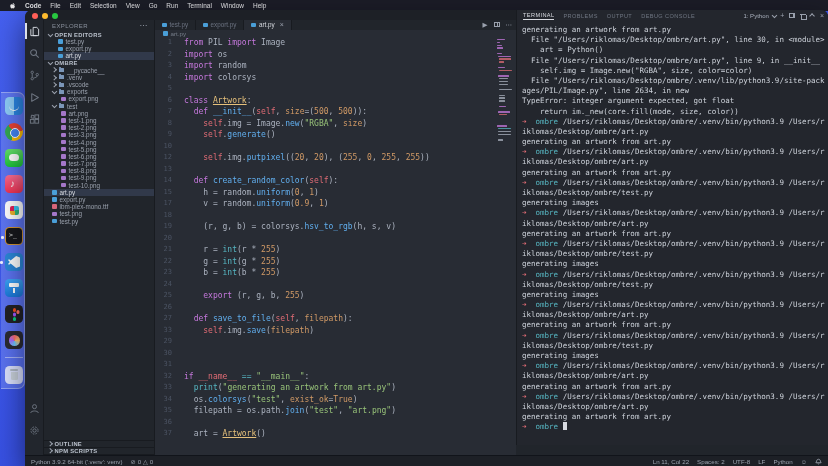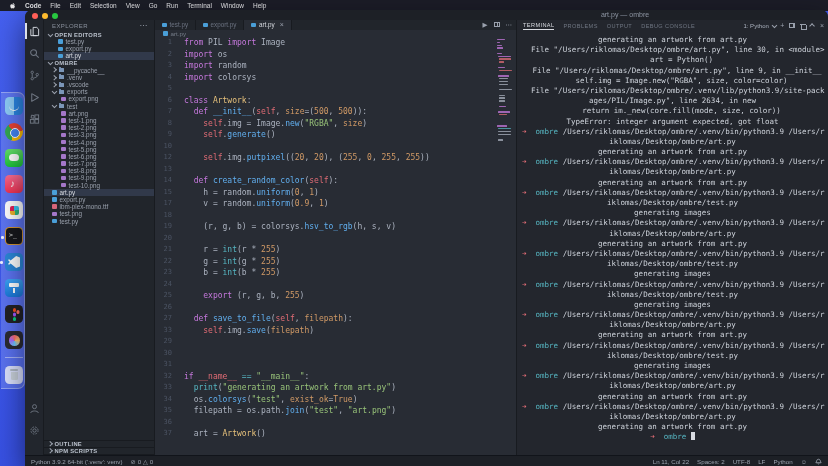--- a/index.html
+++ b/index.html
@@ -93,27 +93,27 @@
   .splitic::after{content:"";position:absolute;left:2.2px;top:0;width:1px;height:100%;background:#9aa1ad;}
   .crumb{position:absolute;left:0;top:9.5px;width:100%;height:7.5px;display:flex;align-items:center;gap:3px;
     padding-left:8px;font-size:6.2px;color:#767e8a;background:#282c34;}
   .codewrap{position:absolute;left:0;top:17px;width:100%;height:418px;overflow:hidden;
     font-family:"DejaVu Sans Mono",monospace;font-size:8px;line-height:11.5px;}
   .cl{display:flex;height:11.5px;position:relative;}
   .cl .ln{width:22px;text-align:right;padding-right:5px;color:#4b5363;flex:0 0 auto;font-size:7px;line-height:11.5px;}
   .cl.active .ln{color:#c8ccd4;}
   .cl.active{background:#2c313a;box-shadow:inset 0 0 0 1px #3e4452;}
   .cl .ct{white-space:pre;margin-left:7px;}
-  .tk-k{color:#c678dd;} .tk-f{color:#61afef;} .tk-c{color:#e5c07b;} .tk-s{color:#98c379;}
+  .tk-k{color:#c678dd;} .tk-f{color:#61afef;} .tk-c{color:#e5c07b;text-decoration:underline;} .tk-s{color:#98c379;}
   .tk-n{color:#d19a66;} .tk-v{color:#e06c75;} .tk-o{color:#56b6c2;} .tk-t{color:#abb2bf;}
   .caret{display:inline-block;width:1px;height:9px;background:#7daaf5;vertical-align:-1.5px;}
   .minimap{position:absolute;right:3px;top:17px;width:16px;height:120px;padding-top:2px;}
   .minimap i{display:block;height:1.4px;margin-bottom:1.4px;background:currentColor;border-radius:.5px;opacity:.75;}
   
-  .panel{position:absolute;left:491px;top:10px;width:312px;height:435px;background:#23262d;border-left:1px solid #181b20;text-align:center;}
+  .panel{position:absolute;left:491px;top:0;width:312px;height:435px;background:#23262d;border-left:1px solid #181b20;}
   .phdr{position:absolute;left:0;top:0;width:100%;height:11px;display:flex;align-items:center;gap:9px;
     padding:0 6px;font-size:5.6px;letter-spacing:.4px;color:#6f7682;}
   .ptab.active{color:#d7dae0;border-bottom:1px solid #d7dae0;padding-bottom:1px;}
   .pright{position:absolute;right:4px;top:0;height:11px;display:flex;align-items:center;gap:5px;color:#9aa1ad;}
   .pshell{font-size:6px;color:#aab1bd;display:flex;align-items:center;gap:3px;}
   .picon{font-size:7px;line-height:6px;}
   .trashic{width:6px;height:6px;position:relative;}
   .trashic::before{content:"";position:absolute;left:0;top:1px;width:6px;height:1px;background:#9aa1ad;}
   .trashic::after{content:"";position:absolute;left:1px;top:2.5px;width:4px;height:3.5px;border:1px solid #9aa1ad;border-top:none;}
   .term{position:absolute;left:0;top:13px;width:100%;height:420px;padding:2px 5px;overflow:hidden;
@@ -590,22 +590,22 @@
         <span class="picon">×</span>
       </div>
       <div class="term" id="term">
           <div class="trow"><span>generating an artwork from art.py</span></div>
           <div class="trow"><span>  File "/Users/riklomas/Desktop/ombre/art.py", line 30, in &lt;module&gt;</span></div>
           <div class="trow"><span>    art = Python()</span></div>
           <div class="trow"><span>  File "/Users/riklomas/Desktop/ombre/art.py", line 9, in __init__</span></div>
           <div class="trow"><span>    self.img = Image.new("RGBA", size, color=color)</span></div>
           <div class="trow"><span>  File "/Users/riklomas/Desktop/ombre/.venv/lib/python3.9/site-pack</span></div>
           <div class="trow"><span>ages/PIL/Image.py", line 2634, in new</span></div>
+          <div class="trow"><span>TypeError: integer argument expected, got float</span></div>
           <div class="trow"><span>    return im._new(core.fill(mode, size, color))</span></div>
-          <div class="trow"><span>TypeError: integer argument expected, got float</span></div>
           <div class="trow"><span class="tk-a">➜</span><span>  </span><span class="tk-d">ombre</span><span> /Users/riklomas/Desktop/ombre/.venv/bin/python3.9 /Users/r</span></div>
           <div class="trow"><span>iklomas/Desktop/ombre/art.py</span></div>
           <div class="trow"><span>generating an artwork from art.py</span></div>
           <div class="trow"><span class="tk-a">➜</span><span>  </span><span class="tk-d">ombre</span><span> /Users/riklomas/Desktop/ombre/.venv/bin/python3.9 /Users/r</span></div>
           <div class="trow"><span>iklomas/Desktop/ombre/art.py</span></div>
           <div class="trow"><span>generating an artwork from art.py</span></div>
           <div class="trow"><span class="tk-a">➜</span><span>  </span><span class="tk-d">ombre</span><span> /Users/riklomas/Desktop/ombre/.venv/bin/python3.9 /Users/r</span></div>
           <div class="trow"><span>iklomas/Desktop/ombre/test.py</span></div>
           <div class="trow"><span>generating images</span></div>
           <div class="trow"><span class="tk-a">➜</span><span>  </span><span class="tk-d">ombre</span><span> /Users/riklomas/Desktop/ombre/.venv/bin/python3.9 /Users/r</span></div>

